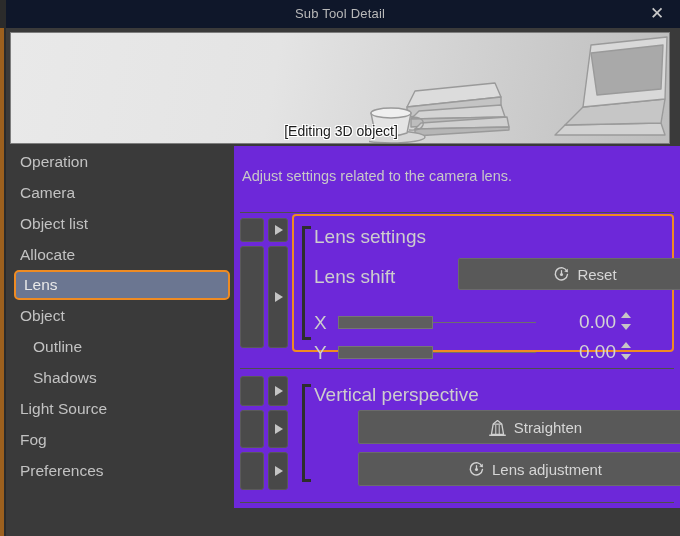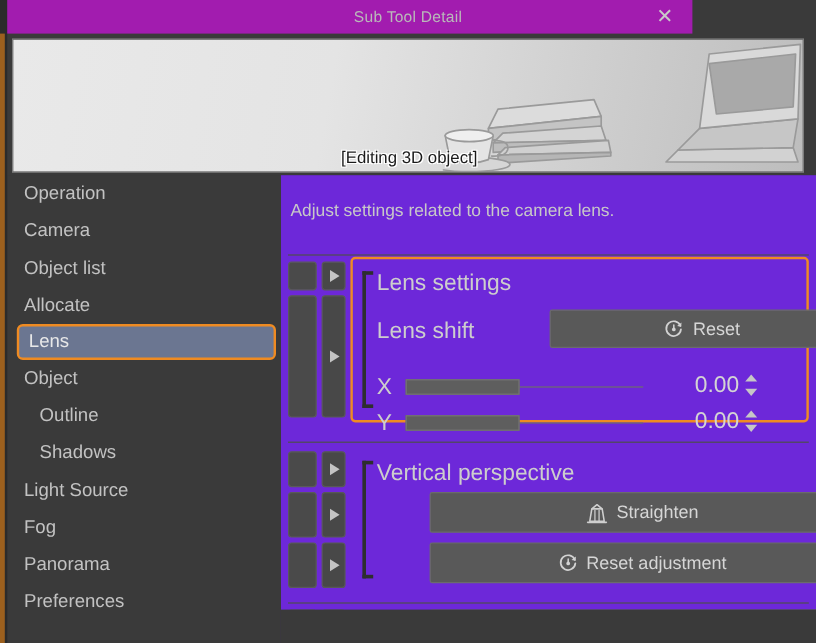--- a/index.html
+++ b/index.html
@@ -37,22 +37,22 @@
     width: 4px; height: 508px;
     background: #b06a1c;
     opacity: .85;
     z-index: 31;
   }
 
   
   .titlebar {
     position: absolute;
     left: 0; top: 0;
-    width: 577px; height: 28px;
-    background: #a21caf;
+    width: 680px; height: 28px;
+    background: #0f172a;
     z-index: 20;
   }
   .titlebar-text {
     position: absolute;
     left: 0; top: 0;
     width: 680px;
     line-height: 28px;
     text-align: center;
     color: #b9b9b9;
     font-size: 13px;
@@ -320,21 +320,20 @@
     <div class="side-item"><span>Operation</span></div>
     <div class="side-item"><span>Camera</span></div>
     <div class="side-item"><span>Object list</span></div>
     <div class="side-item"><span>Allocate</span></div>
     <div class="side-item selected"><span>Lens</span></div>
     <div class="side-item"><span>Object</span></div>
     <div class="side-item sub"><span>Outline</span></div>
     <div class="side-item sub"><span>Shadows</span></div>
     <div class="side-item"><span>Light Source</span></div>
     <div class="side-item"><span>Fog</span></div>
-    <div class="side-item"><span>Panorama</span></div>
     <div class="side-item"><span>Preferences</span></div>
   </div>
 
   <div class="content">
 
     <div class="desc">Adjust settings related to the camera lens.</div>
     <div class="sep" style="top:66px"></div>
 
     <div class="gutter-box" style="left:6px;  top:72px;  height:24px;"></div>
     <div class="gutter-arrow" style="left:34px; top:72px;  height:24px;"></div>
@@ -396,21 +395,21 @@
       <span>Straighten</span>
     </div>
 
     <div class="btn" style="left:76px; top:306px; width:354px; height:34px;">
       <svg width="17" height="17" viewBox="0 0 20 20">
         <path d="M16.5 6.5 A7.2 7.2 0 1 0 17 10" fill="none" stroke="#d2d2d2" stroke-width="1.7" stroke-linecap="round"></path>
         <path d="M17.6 3.2 L17.2 7.4 L13.2 6.6 Z" fill="#d2d2d2"></path>
         <path d="M10 10 L10 5.6" stroke="#d2d2d2" stroke-width="1.5" stroke-linecap="round"></path>
         <circle cx="10" cy="10" r="1.8" fill="#d2d2d2"></circle>
       </svg>
-      <span>Reset adjustment</span>
+      <span>Lens adjustment</span>
     </div>
 
     <div class="sep" style="top:356px"></div>
 
     <div class="gutter-box" style="left:6px;  top:362px; height:24px;"></div>
     <div class="gutter-arrow" style="left:34px; top:362px; height:24px;"></div>
     <div class="btn" style="left:76px; top:362px; width:354px; height:24px;"></div>
   </div>
 
   <div class="bottom-strip"></div>

